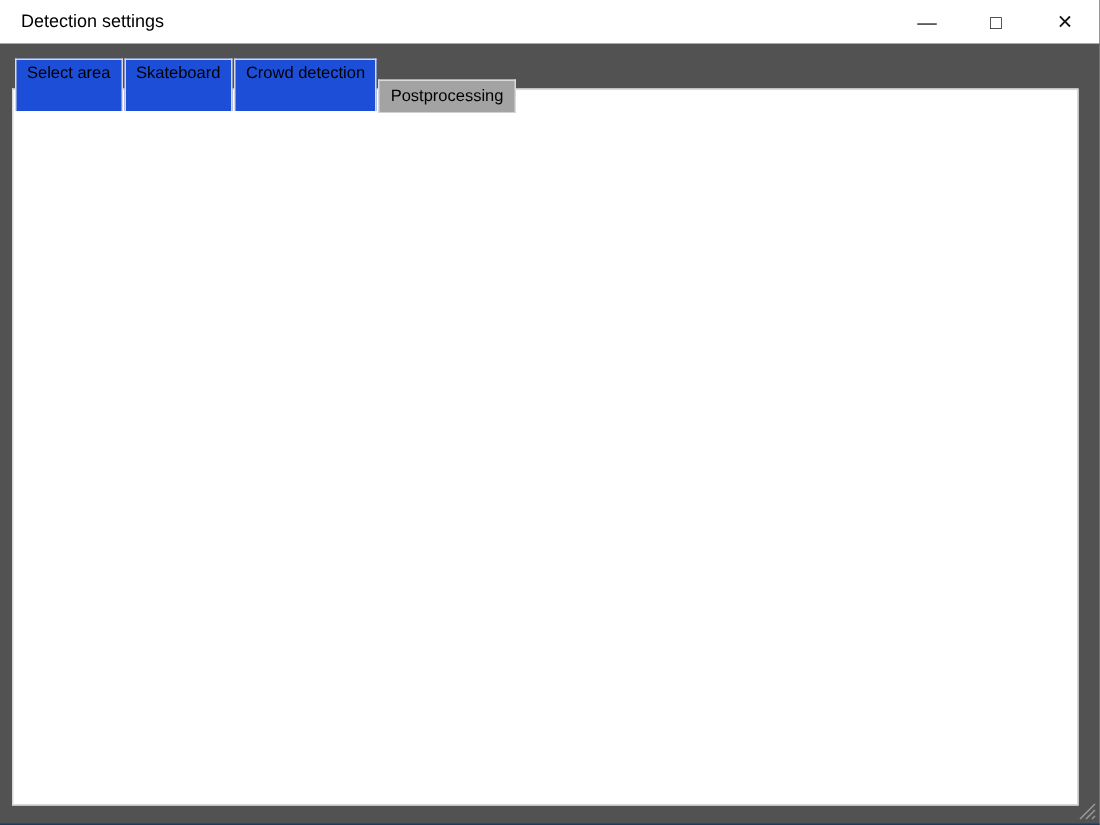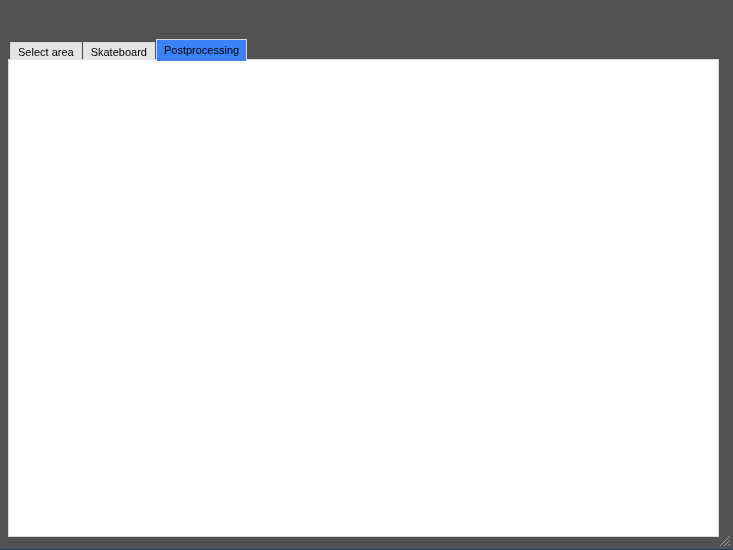--- a/index.html
+++ b/index.html
@@ -8,22 +8,22 @@
 
   
   .titlebar { position:absolute; left:0; top:0; width:733px; height:29px; background:#ffffff; }
   .title { position:absolute; left:14px; top:7px; font-size:12px; color:#000; }
   .winbtns { position:absolute; right:0; top:0; height:29px; display:flex; }
   .winbtn { width:46px; height:29px; display:flex; align-items:center; justify-content:center; color:#111; font-size:13px; cursor:default; }
   .winbtn.close { font-size:17px; }
 
   
   .tabs { position:absolute; left:10px; top:39px; display:flex; align-items:flex-end; z-index:3; }
-  .tab { height:18px; padding:3px 7px 0 7px; font-size:11px; color:#000; background:#e5e5e5; border:1px solid #d9d9d9; border-bottom:none; margin-right:1px; }
-  .tab.active { height:22px; padding-top:4px; background:#3b82f6; margin-bottom:-1px; position:relative; z-index:4; }
+  .tab { height:35px; padding:3px 7px 0 7px; font-size:11px; color:#000; background:#1d4ed8; border:1px solid #d9d9d9; border-bottom:none; margin-right:1px; }
+  .tab.active { height:22px; padding-top:4px; background:#a3a3a3; margin-bottom:-1px; position:relative; z-index:4; }
 
   
   .page { position:absolute; left:8px; top:59px; width:711px; height:478px; background:#ffffff; border:1px solid #d9d9d9; z-index:1; }
 
   
   .groupbox { position:absolute; border:1px solid #d5d5d5; }
   .gb-label { position:absolute; top:-8px; left:8px; background:#ffffff; font-size:11px; color:#000; padding:0 4px; white-space:nowrap; }
   .gb-filter { left:36px; top:88px; width:327px; height:374px; }
   .gb-count  { left:372px; top:88px; width:328px; height:374px; }
 
@@ -63,24 +63,33 @@
   .btn-ok { left:290px; top:515px; width:72px; height:20px; }
   .btn-cancel { left:372px; top:515px; width:70px; height:20px; }
 
   .resize-grip { position:absolute; right:2px; bottom:2px; }
 </style>
 </head>
 <body>
 
 <div class="window">
 
+  <div class="titlebar">
+    <span class="title">Detection settings</span>
+    <div class="winbtns">
+      <span class="winbtn">—</span>
+      <span class="winbtn">□</span>
+      <span class="winbtn close">×</span>
+    </div>
+  </div>
 
   <div class="tabs">
     <div class="tab">Select area</div>
     <div class="tab">Skateboard</div>
+    <div class="tab">Crowd detection</div>
     <div class="tab active">Postprocessing</div>
   </div>
 
   <div class="page"></div>
 
   <div class="groupbox gb-filter">
     <span class="gb-label">Object filter</span>
   </div>
 
   <div class="listbox">

